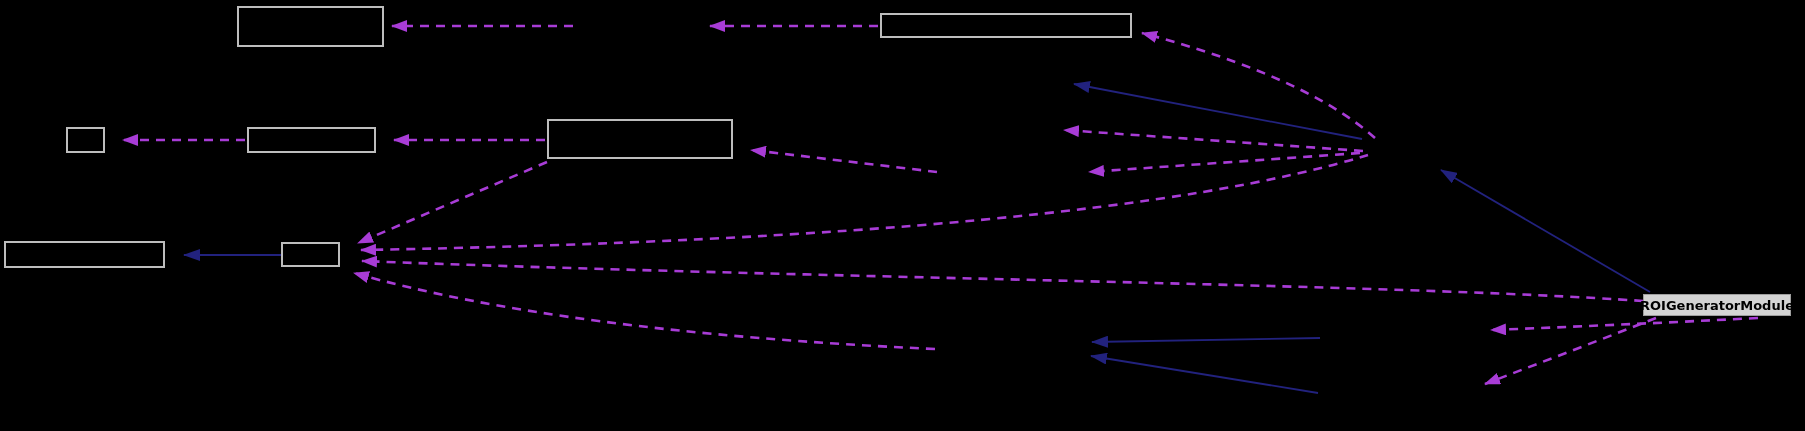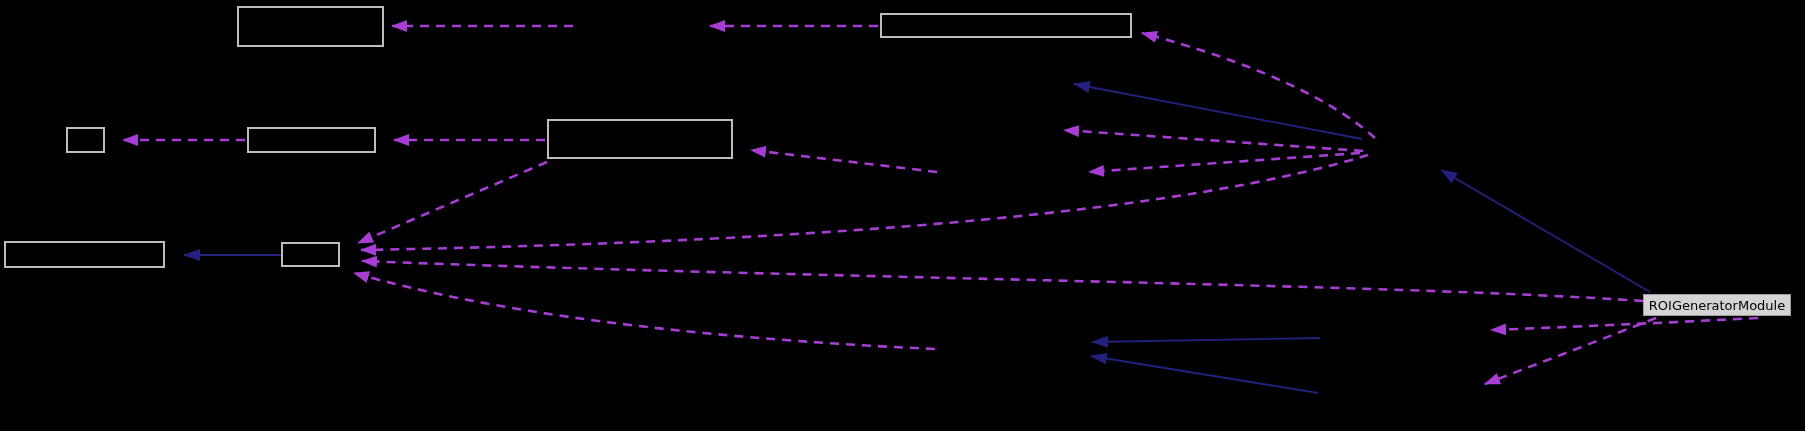--- a/index.html
+++ b/index.html
@@ -59,17 +59,17 @@
   <div class="node" style="left:66px;top:127px;width:39px;height:26px;"></div>
 
   <div class="node" style="left:247px;top:127px;width:129px;height:26px;"></div>
 
   <div class="node" style="left:547px;top:119px;width:186px;height:40px;"></div>
 
   <div class="node" style="left:4px;top:241px;width:161px;height:27px;"></div>
 
   <div class="node" style="left:281px;top:242px;width:59px;height:25px;"></div>
 
-  <div class="node-labelled" style="left:1643px;top:294px;width:148px;height:22px;">
+  <div class="node-labelled" style="left:1643px;top:294px;width:148px;height:22px;font-weight:bold;">
     <span>ROIGeneratorModule</span>
   </div>
 
 </div>
 
 </body></html>

